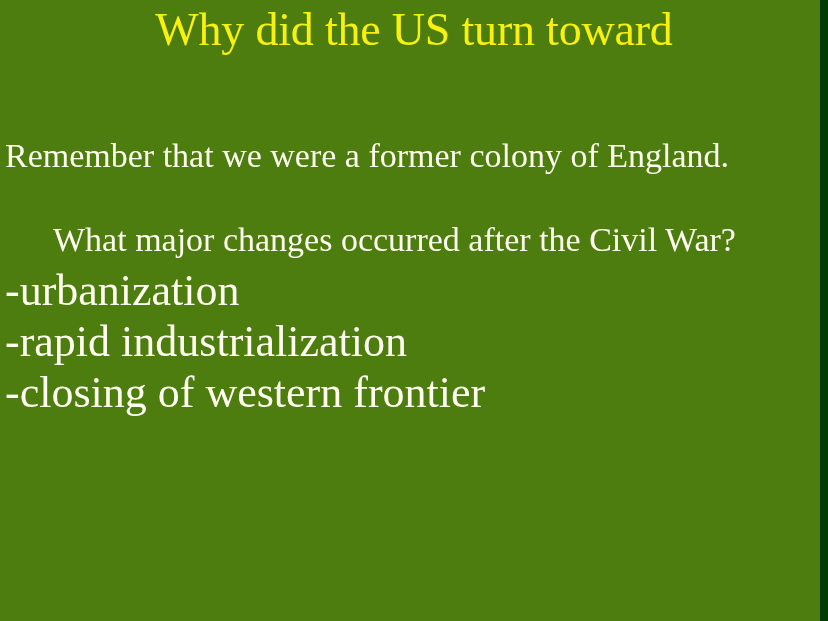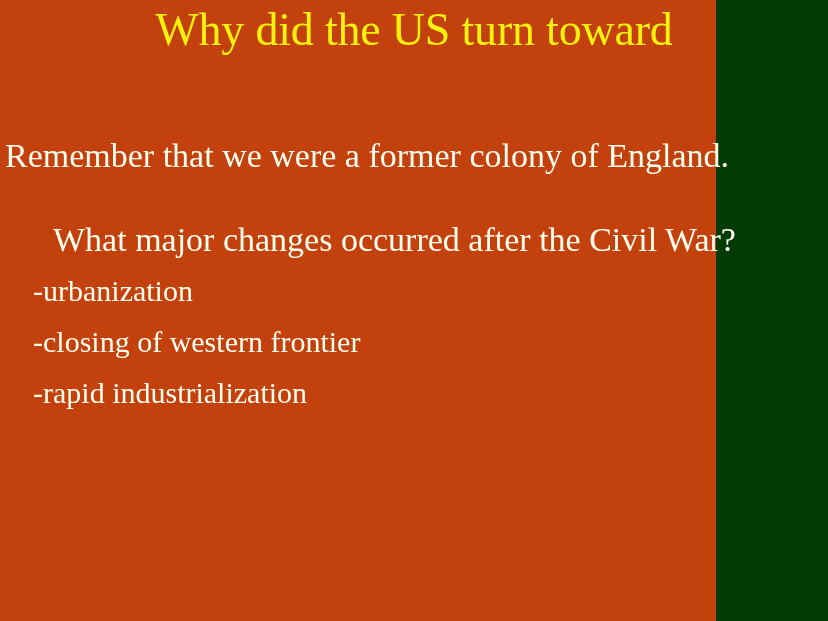--- a/index.html
+++ b/index.html
@@ -10,23 +10,23 @@
     width: 828px;
     height: 621px;
     overflow: hidden;
     background: #043a03;
     font-family: "Liberation Serif", "DejaVu Serif", serif;
     -webkit-font-smoothing: antialiased;
   }
 
   .slide {
     position: relative;
-    width: 716px;
+    width: 820px;
     height: 621px;
-    background: #c2410c;
+    background: #4d7c0f;
     box-sizing: border-box;
   }
 
   
   .title-block {
     position: absolute;
     left: 0;
     top: 0;
     width: 828px;
     text-align: center;
@@ -61,38 +61,37 @@
     text-align: left;
   }
   .body-line.spacer-before {
     margin-top: 33px;
     margin-left: 48px;
   }
   .bullet-line {
     display: block;
     color: #fffff0;
     font-family: "Liberation Serif", "DejaVu Serif", serif;
-    font-size: 30px;
+    font-size: 44px;
     font-weight: 400;
     line-height: 51px;
     white-space: nowrap;
     text-align: left;
-    margin-left: 28px;
   }
 </style>
 </head>
 <body>
 
 <div class="slide">
 
   <div class="title-block">
     <span class="title-line">Why did the US turn toward</span>
   </div>
 
   <div class="body-block">
     <span class="body-line">Remember that we were a former colony of England.</span>
     <span class="body-line spacer-before">What major changes occurred after the Civil War?</span>
     <span class="bullet-line">-urbanization</span>
+    <span class="bullet-line">-rapid industrialization</span>
     <span class="bullet-line">-closing of western frontier</span>
-    <span class="bullet-line">-rapid industrialization</span>
   </div>
 
 </div>
 
 </body></html>

